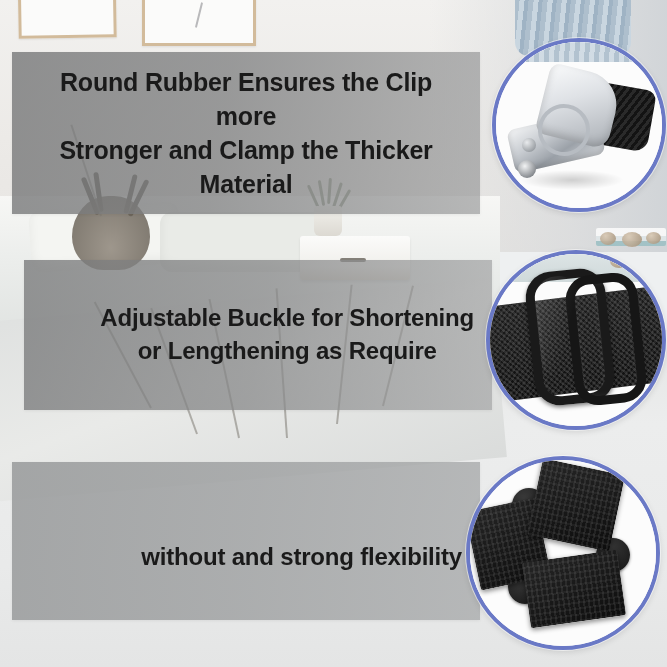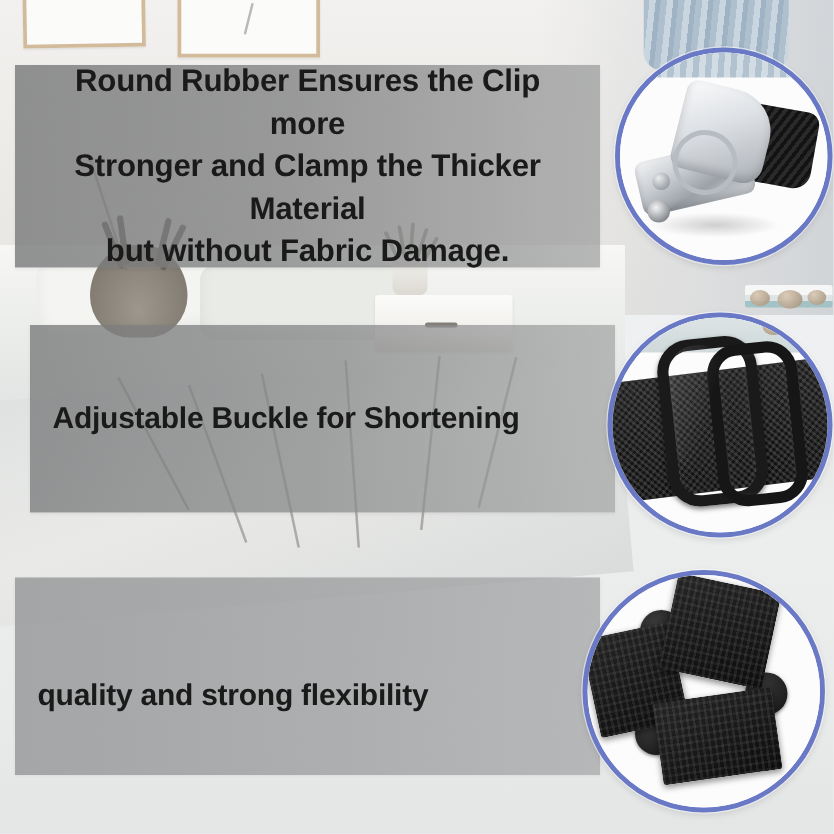--- a/index.html
+++ b/index.html
@@ -52,21 +52,21 @@
     background:linear-gradient(180deg,#e4e5e4 0%,#eceded 28%,#e9eaea 70%,#e4e5e5 100%);}
   .blanket{position:absolute;left:-20px;top:300px;width:520px;height:180px;
     background:linear-gradient(165deg,#dfe1e0 0%,#e9eae8 45%,#d9dbda 100%);
     transform:rotate(-5deg);opacity:.95;}
   .dryflower{position:absolute;width:2px;background:#7d7a73;opacity:.55;transform-origin:bottom center;}
   .books{position:absolute;left:596px;top:228px;width:70px;height:18px;
     background:linear-gradient(180deg,#fafafa 0 8px,#dfe6e8 8px 13px,#9dc0c4 13px 18px);border-radius:2px;opacity:.9;}
   .pebbles{position:absolute;top:232px;border-radius:50%;background:radial-gradient(circle at 35% 32%,#d7c7b2,#a08d75);opacity:.9;}
 
   
-  .panel{position:absolute;display:flex;align-items:center;justify-content:flex-start;
+  .panel{position:absolute;display:flex;align-items:center;justify-content:flex-end;
     background:linear-gradient(100deg,rgba(118,119,120,.80) 0%,rgba(128,129,130,.78) 45%,rgba(150,151,152,.66) 100%);
     box-shadow:0 1px 3px rgba(0,0,0,.06);}
   .panel.p1{left:12px;top:52px;width:468px;height:162px;}
   .panel.p2{left:24px;top:260px;width:468px;height:150px;
     background:linear-gradient(100deg,rgba(120,121,122,.78) 0%,rgba(134,135,136,.74) 50%,rgba(156,157,158,.62) 100%);}
   .panel.p3{left:12px;top:462px;width:468px;height:158px;
     background:linear-gradient(100deg,rgba(150,152,153,.84) 0%,rgba(158,160,161,.82) 50%,rgba(168,170,171,.78) 100%);}
   .caption{margin:0;padding:0 18px;text-align:center;color:#1a1a1a;
     font-weight:700;font-size:25px;line-height:1.36;letter-spacing:-.2px;}
   .panel.p2 .caption{font-size:24px;}
@@ -191,29 +191,29 @@
     <div class="dryflower" style="left:382px;top:282px;height:124px;transform:rotate(14deg);"></div>
     <div class="dryflower" style="left:100px;top:120px;height:96px;transform:rotate(-18deg);"></div>
 
     <div class="books"></div>
     <div class="pebbles" style="left:600px;width:16px;height:13px;"></div>
     <div class="pebbles" style="left:622px;width:20px;height:15px;"></div>
     <div class="pebbles" style="left:646px;width:15px;height:12px;"></div>
   </div>
 
   <div class="panel p1">
-    <p class="caption"><span>Round Rubber Ensures the Clip more</span><br><span>Stronger and Clamp the Thicker Material</span><br><span>but without Fabric Damage.</span></p>
+    <p class="caption"><span>Round Rubber Ensures the Clip more</span><br><span>Stronger and Clamp the Thicker Material</span><br></p>
   </div>
 
   <div class="panel p2">
-    <p class="caption"><span>Adjustable Buckle for Shortening</span><br></p>
+    <p class="caption"><span>Adjustable Buckle for Shortening</span><br><span>or Lengthening as Require</span></p>
   </div>
 
   <div class="panel p3">
-    <p class="caption"><br><span>quality and strong flexibility</span></p>
+    <p class="caption"><br><span>without and strong flexibility</span></p>
   </div>
 
   <div class="circle c1">
     <div class="inner">
       <div class="c1-curtain"></div>
       <div class="c1-shadow"></div>
       <div class="clip-strap"></div>
       <div class="clip-body"></div>
       <div class="clip-lever"></div>
       <div class="clip-hinge"></div>

